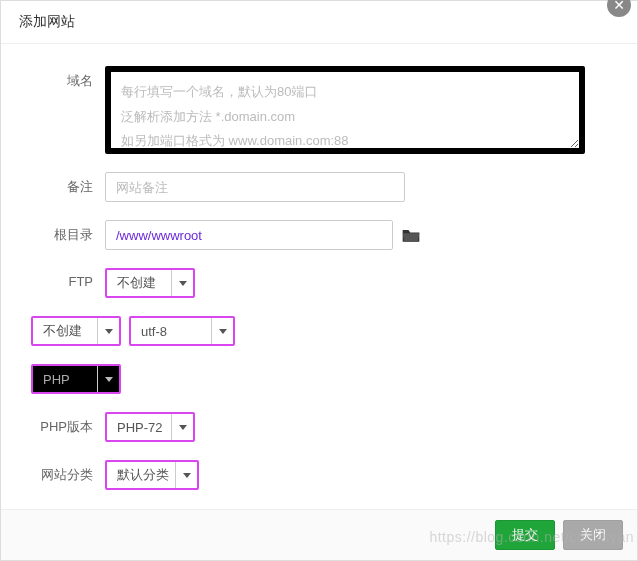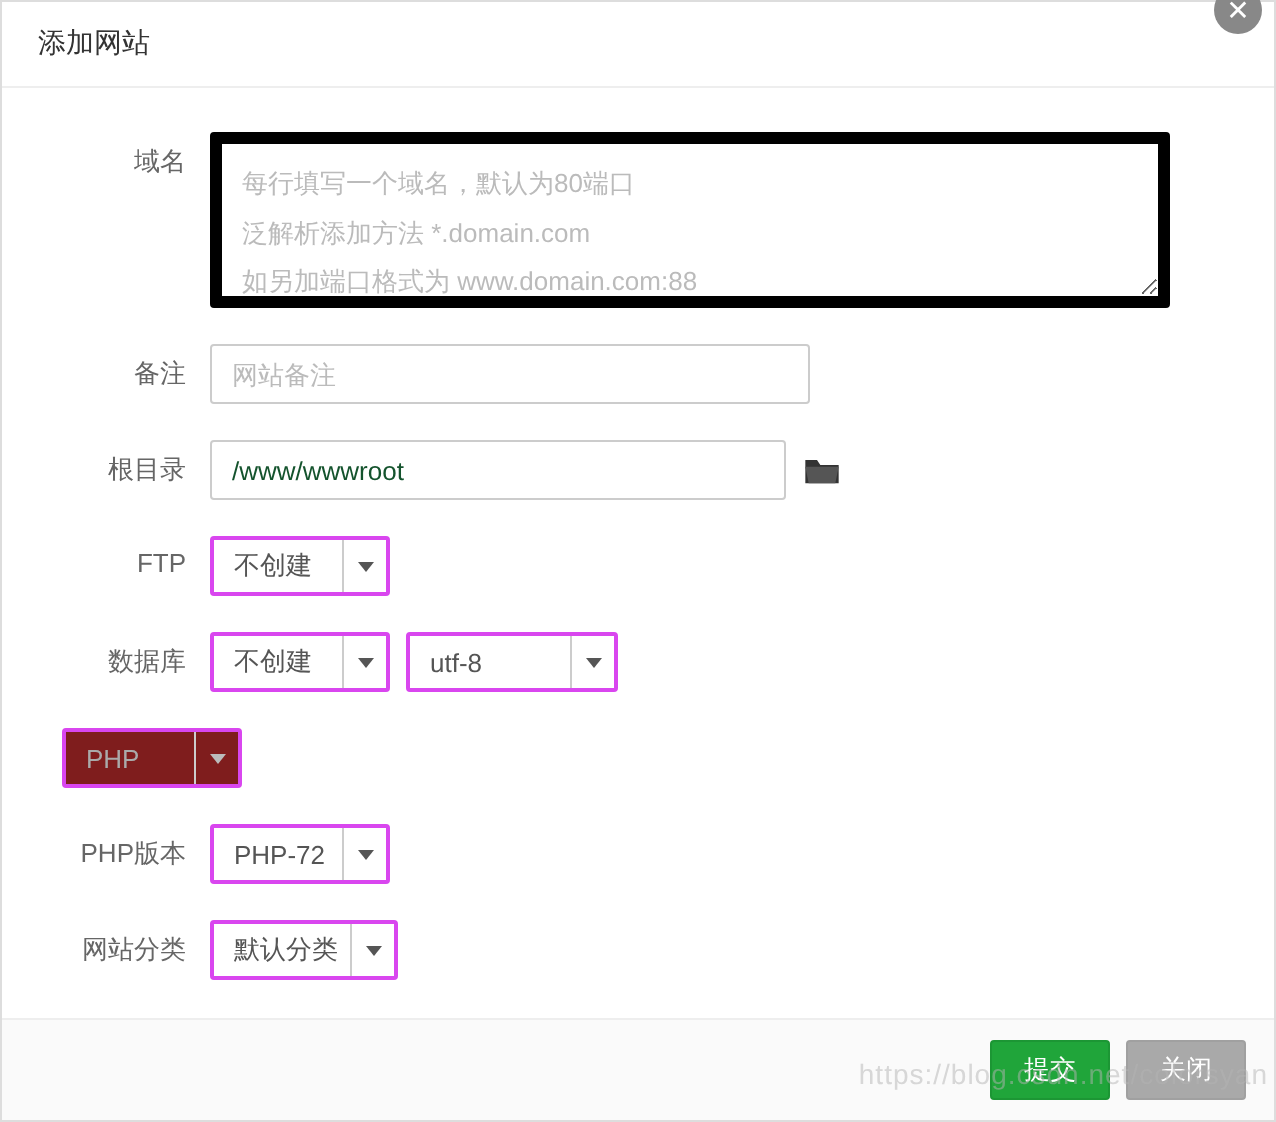--- a/index.html
+++ b/index.html
@@ -79,21 +79,21 @@
       line-height: 1.9;
     }
     textarea.domain-input::placeholder { color: #bbb; white-space: pre-line;}
     input[type="text"] {
       height: 30px;
       border: 1px solid #ccc;
       border-radius: 2px;
       padding: 0 10px;
       font-family: inherit;
       font-size: 13px;
-      color: #14532d;
+      color: #6d28d9;
     }
     input[type="text"]::placeholder { color: #bbb; }
     .remark-input { width: 300px; }
     .root-input { width: 288px; }
     .folder-icon {
       width: 20px;
       height: 18px;
       display: inline-block;
       cursor: pointer;
     }
@@ -106,21 +106,21 @@
       background: #fff;
       display: inline-flex;
       align-items: center;
       padding: 0 28px 0 10px;
       font-size: 13px;
       color: #555;
       cursor: pointer;
       min-width: 90px;
     }
     .select.disabled {
-      background: #7f1d1d;
+      background: #000000;
       color: #aaa;
       cursor: not-allowed;
     }
     .select .caret {
       position: absolute;
       right: 0;
       top: 0;
       bottom: 0;
       width: 22px;
       border-left: 1px solid #ccc;
@@ -222,21 +222,20 @@
       <div class="form-label">FTP</div>
       <div class="form-control">
         <div class="select">
           <span>不创建</span>
           <span class="caret"></span>
         </div>
       </div>
     </div>
 
     <div class="form-row">
-      <div class="form-label">数据库</div>
       <div class="form-control">
         <div class="select">
           <span>不创建</span>
           <span class="caret"></span>
         </div>
         <div class="select charset-select">
           <span>utf-8</span>
           <span class="caret"></span>
         </div>
       </div>

